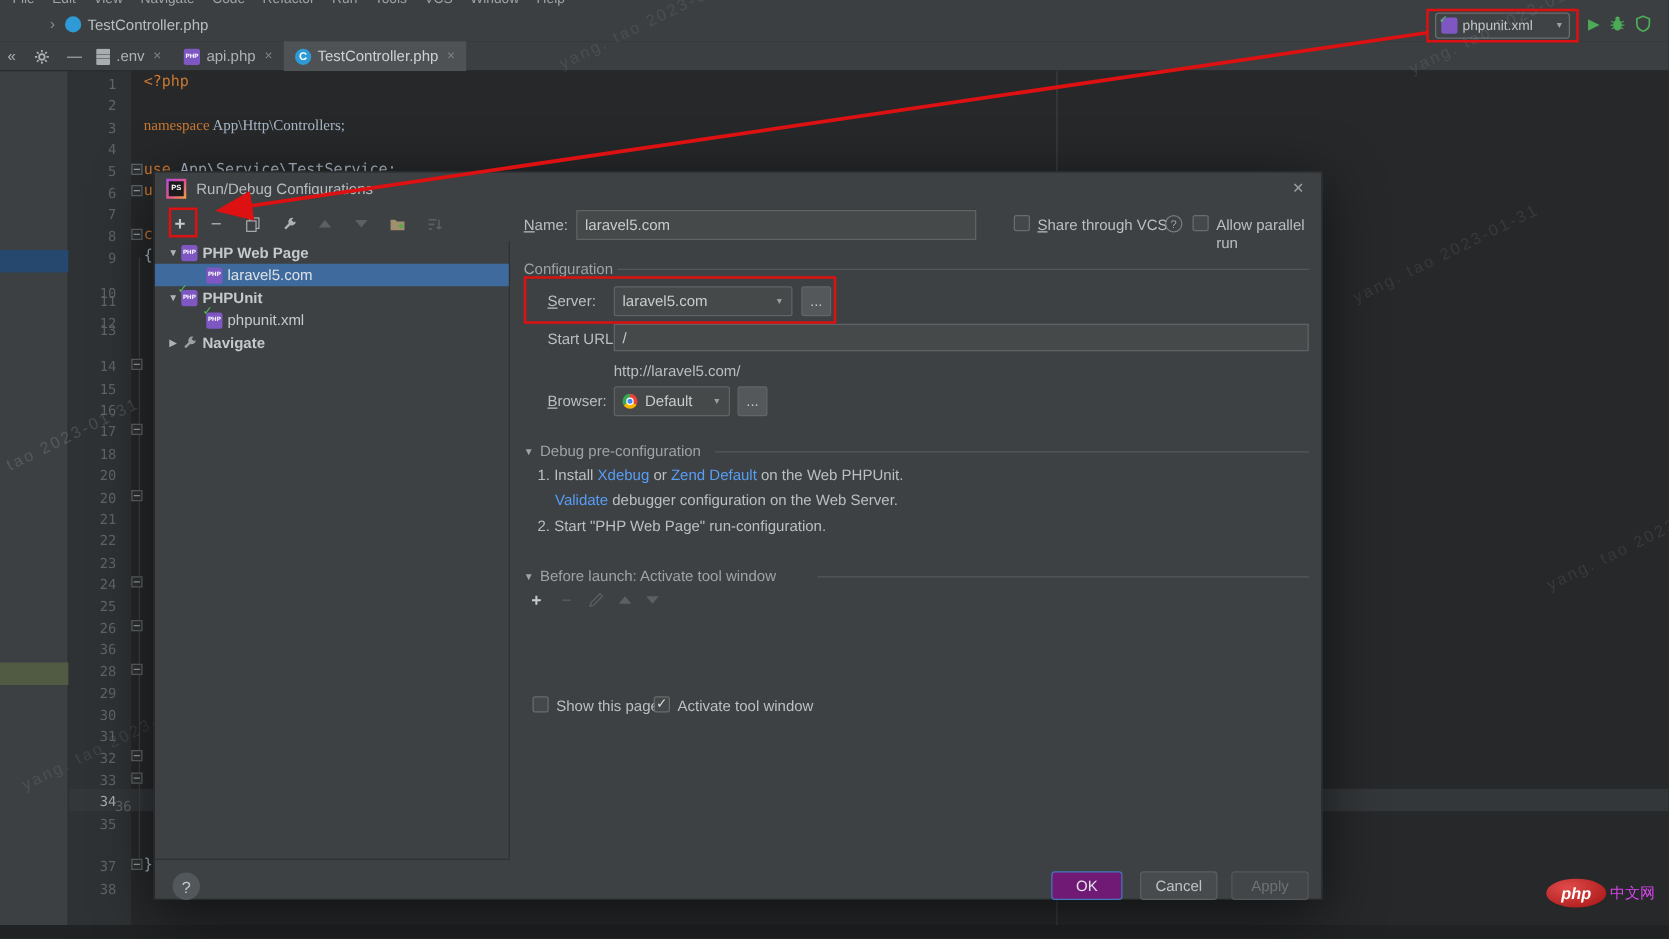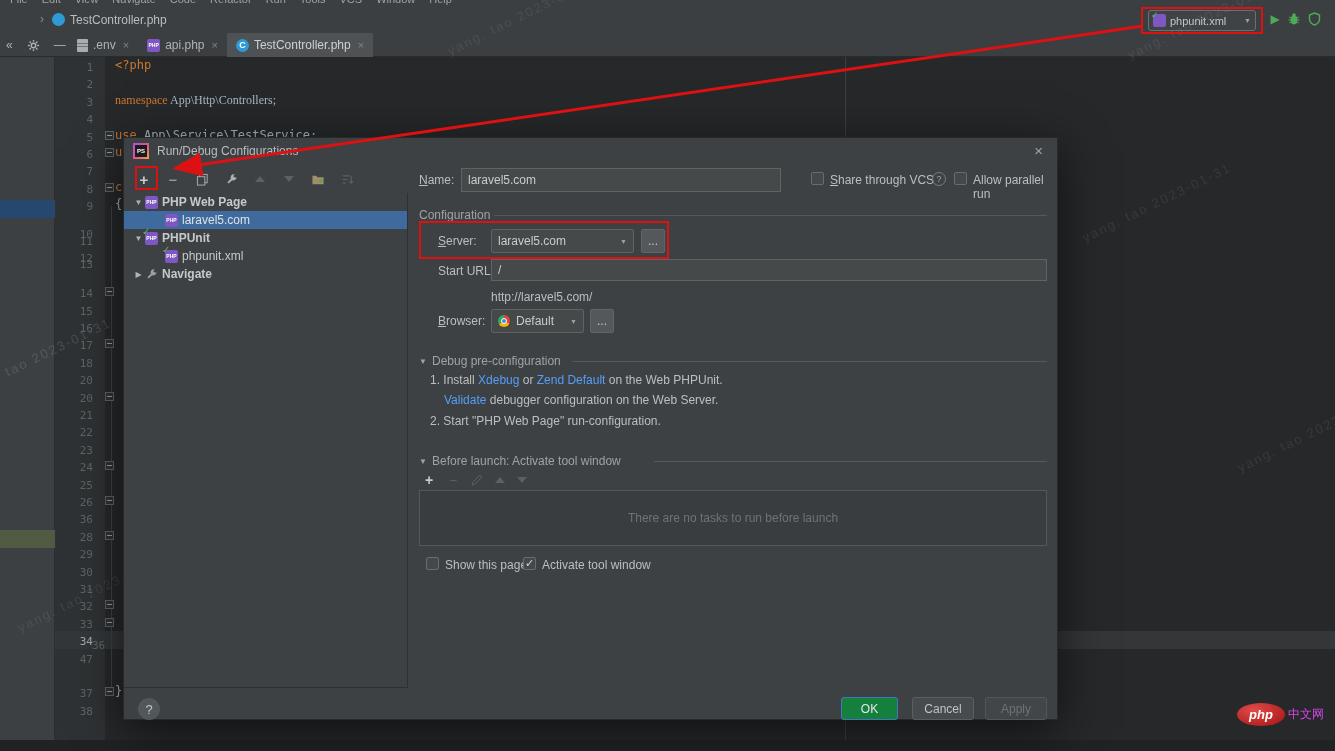--- a/index.html
+++ b/index.html
@@ -138,21 +138,21 @@
   .sec-label { position:absolute; color:#9fa3a5; }
   .sec-line { position:absolute; height:1px; background:#55585a; }
   .sec-arrow { position:absolute; color:#9fa3a5; font-size:8px; }
   .link { color:#589df6; cursor:pointer; }
   .ptext { position:absolute; color:#bbbfc2; }
   .empty-box { position:absolute; left:295px; top:352px; width:628px; height:56px; background:#393d3f; border:1px solid #55585a;
     display:flex; align-items:center; justify-content:center; color:#6f7375; }
   .mini-tbi { position:absolute; width:16px; height:16px; display:flex; align-items:center; justify-content:center; cursor:pointer; }
   .btn { position:absolute; height:23px; border-radius:3px; display:flex; align-items:center; justify-content:center;
     font-size:12px; cursor:pointer; }
-  .btn-ok { left:717px; top:559px; width:57px; background:#15803d; border:1px solid #4377bd; color:#e2e6ea; }
+  .btn-ok { left:717px; top:559px; width:57px; background:#701a75; border:1px solid #4377bd; color:#e2e6ea; }
   .btn-cancel { left:788px; top:559px; width:62px; background:#474b4d; border:1px solid #5b5f61; color:#c0c3c5; }
   .btn-apply { left:861px; top:559px; width:62px; background:#424648; border:1px solid #545759; color:#6e7275; }
   .help-big { position:absolute; left:14px; top:560px; width:22px; height:22px; border-radius:50%; background:#51575a;
     color:#c4c7c9; font-size:13px; display:flex; align-items:center; justify-content:center; cursor:pointer; }
 
   
   .ann-box { position:absolute; border:2px solid #dd1111; z-index:20; pointer-events:none; }
   .ann1 { left:1141px; top:7px; width:122px; height:27px; }
   .ann2 { left:135px; top:166px; width:23px; height:24px; }
   .ann3 { left:419px; top:221px; width:250px; height:38px; }
@@ -271,21 +271,21 @@
       <div class="gutter-line" style="top: 419.6px;">25</div>
       <div class="gutter-line" style="top: 437px;">26</div>
       <div class="gutter-line" style="top: 454.4px;">36</div>
       <div class="gutter-line" style="top: 471.8px;">28</div>
       <div class="gutter-line" style="top: 489.2px;">29</div>
       <div class="gutter-line" style="top: 506.6px;">30</div>
       <div class="gutter-line" style="top: 524px;">31</div>
       <div class="gutter-line" style="top: 541.4px;">32</div>
       <div class="gutter-line" style="top: 558.8px;">33</div>
       <div class="gutter-line cur" style="top: 576.2px;">34</div>
-      <div class="gutter-line" style="top: 593.6px;">47</div>
+      <div class="gutter-line" style="top: 593.6px;">35</div>
       <div class="gutter-line" style="top: 580px; padding-left: 37px;">36</div>
       <div class="gutter-line" style="top: 628.4px;">37</div>
       <div class="gutter-line" style="top: 645.8px;">38</div>
     </div>
   <div id="fold-markers">
       <div class="fold-marker" style="top: 73.6px;"></div>
       <div class="fold-marker" style="top: 91px;"></div>
       <div class="fold-marker" style="top: 125.8px;"></div>
       <div class="fold-marker" style="top: 230.2px;"></div>
       <div class="fold-marker" style="top: 282.4px;"></div>
@@ -454,23 +454,20 @@
       <path d="M1 11l1-3 7-7 2 2-7 7z" fill="none" stroke="#5c6062"></path>
     </svg>
   </span>
   <span class="mini-tbi" style="left:368px; top:334px;">
       <span class="tri-up"></span>
     </span>
   <span class="mini-tbi" style="left:390px; top:334px;">
       <span class="tri-down"></span>
     </span>
 
-  <div class="empty-box">
-    <span>There are no tasks to run before launch</span>
-  </div>
 
   <span class="cb" style="left:302px; top:419px;"></span>
   <span class="lab" style="left:321px; top:420px;">Show this page</span>
   <span class="cb" style="left:399px; top:419px;">✓</span>
   <span class="lab" style="left:418px; top:420px;">Activate tool window</span>
 
   <div class="help-big">?</div>
   <div class="btn btn-ok">OK</div>
   <div class="btn btn-cancel">Cancel</div>
   <div class="btn btn-apply">Apply</div>

